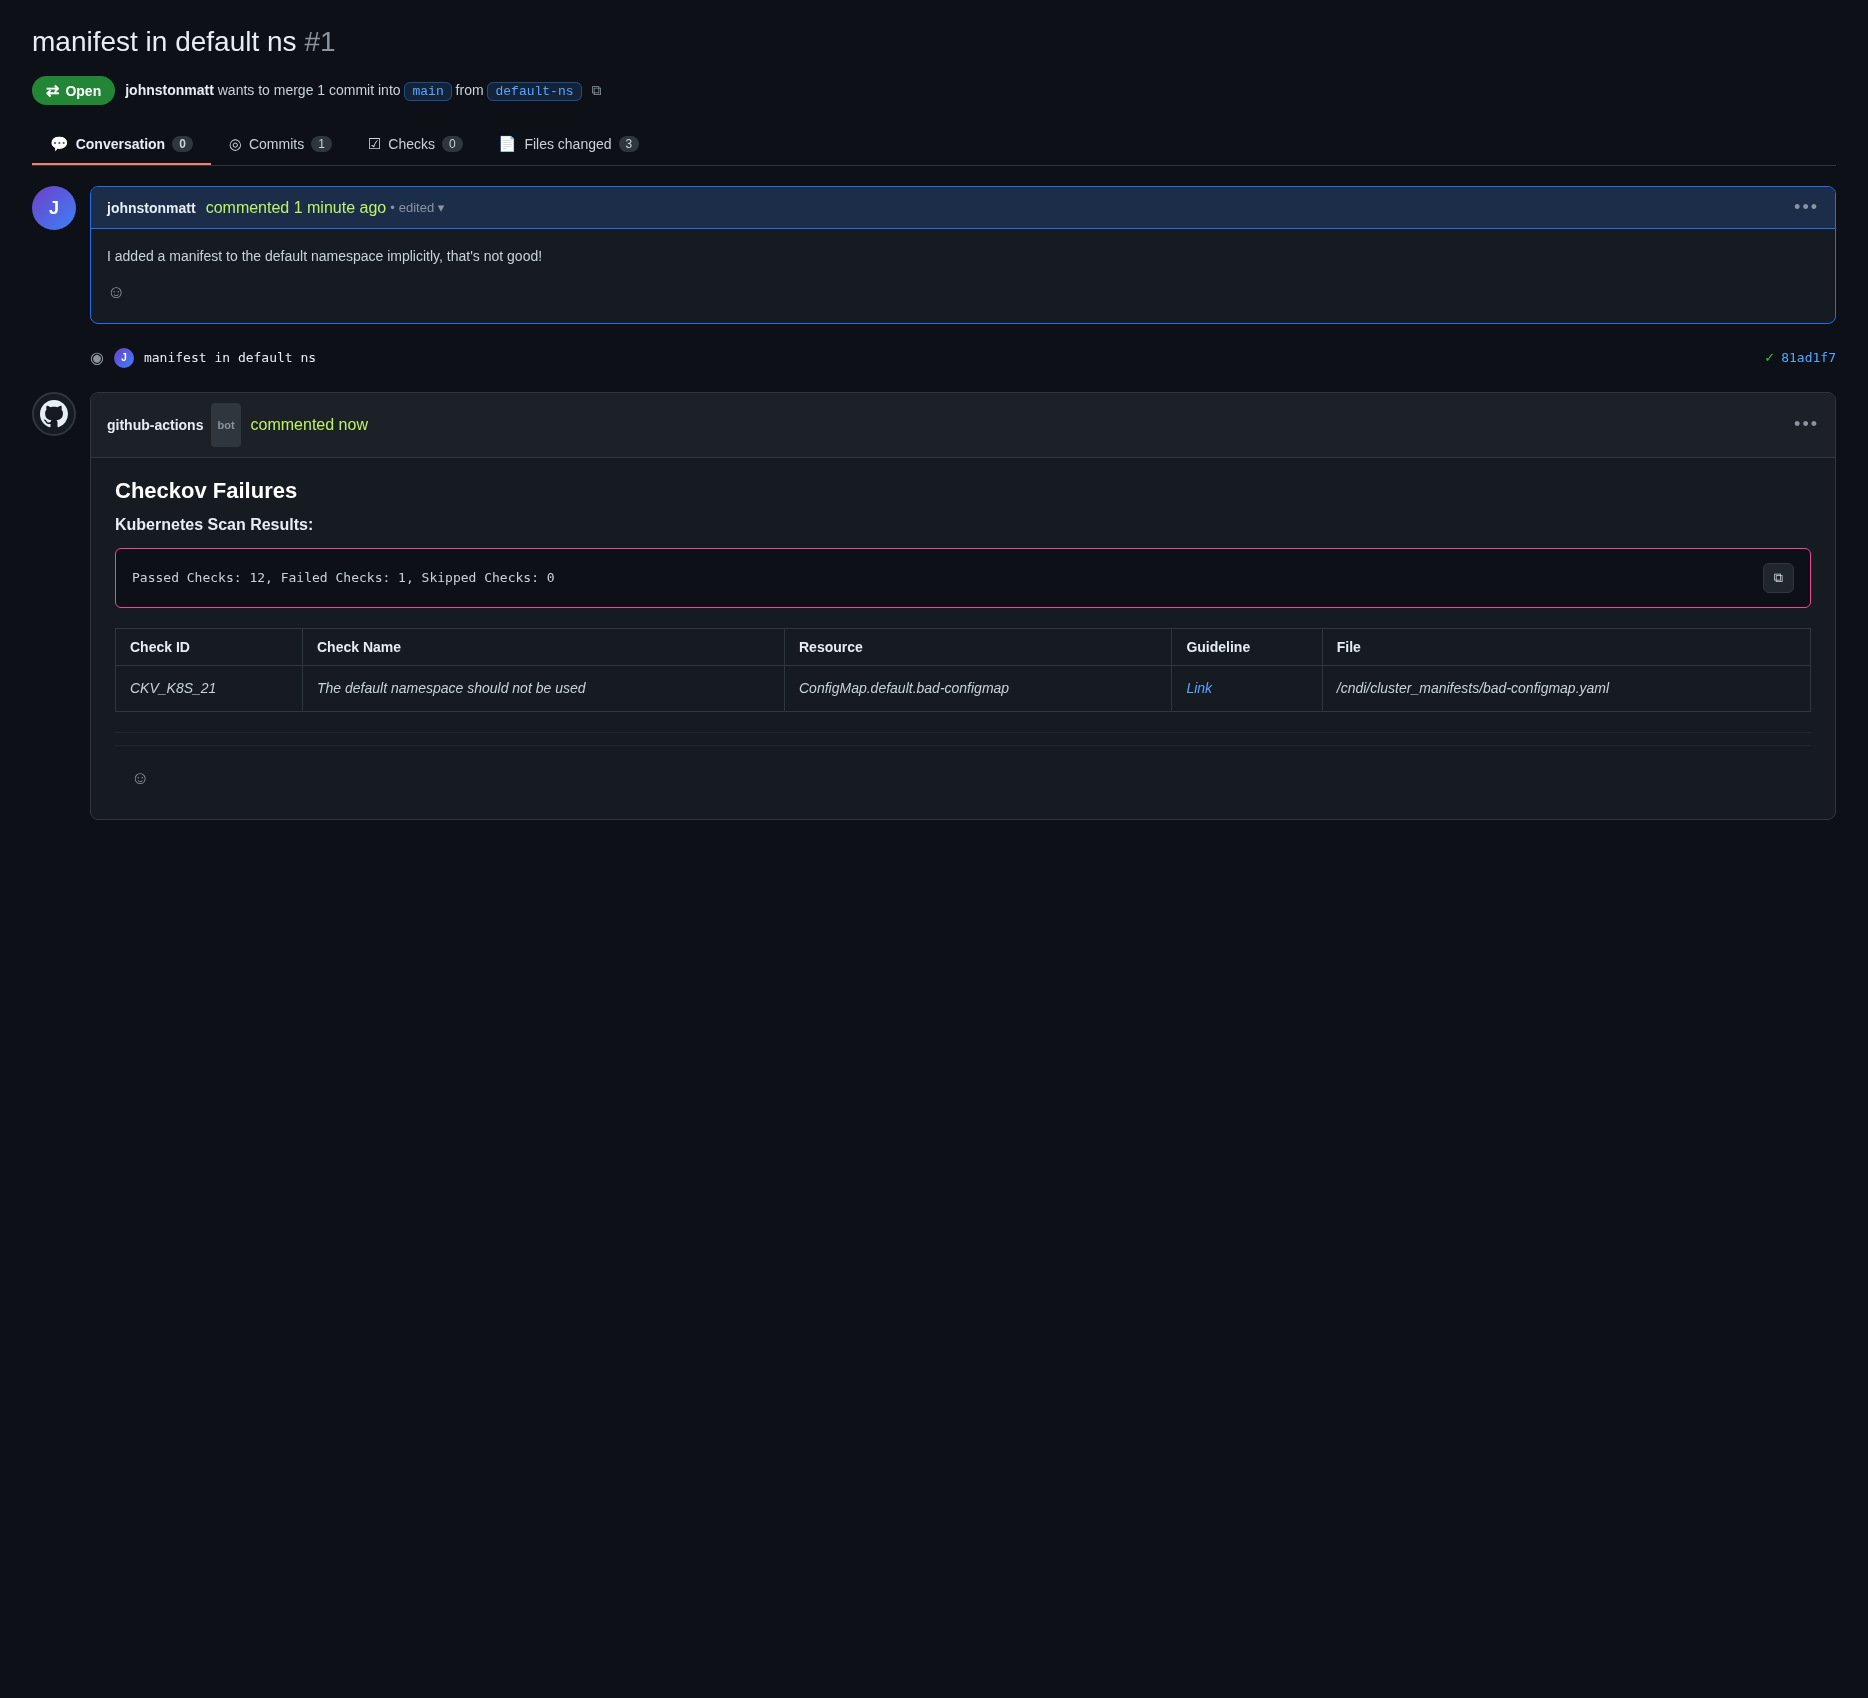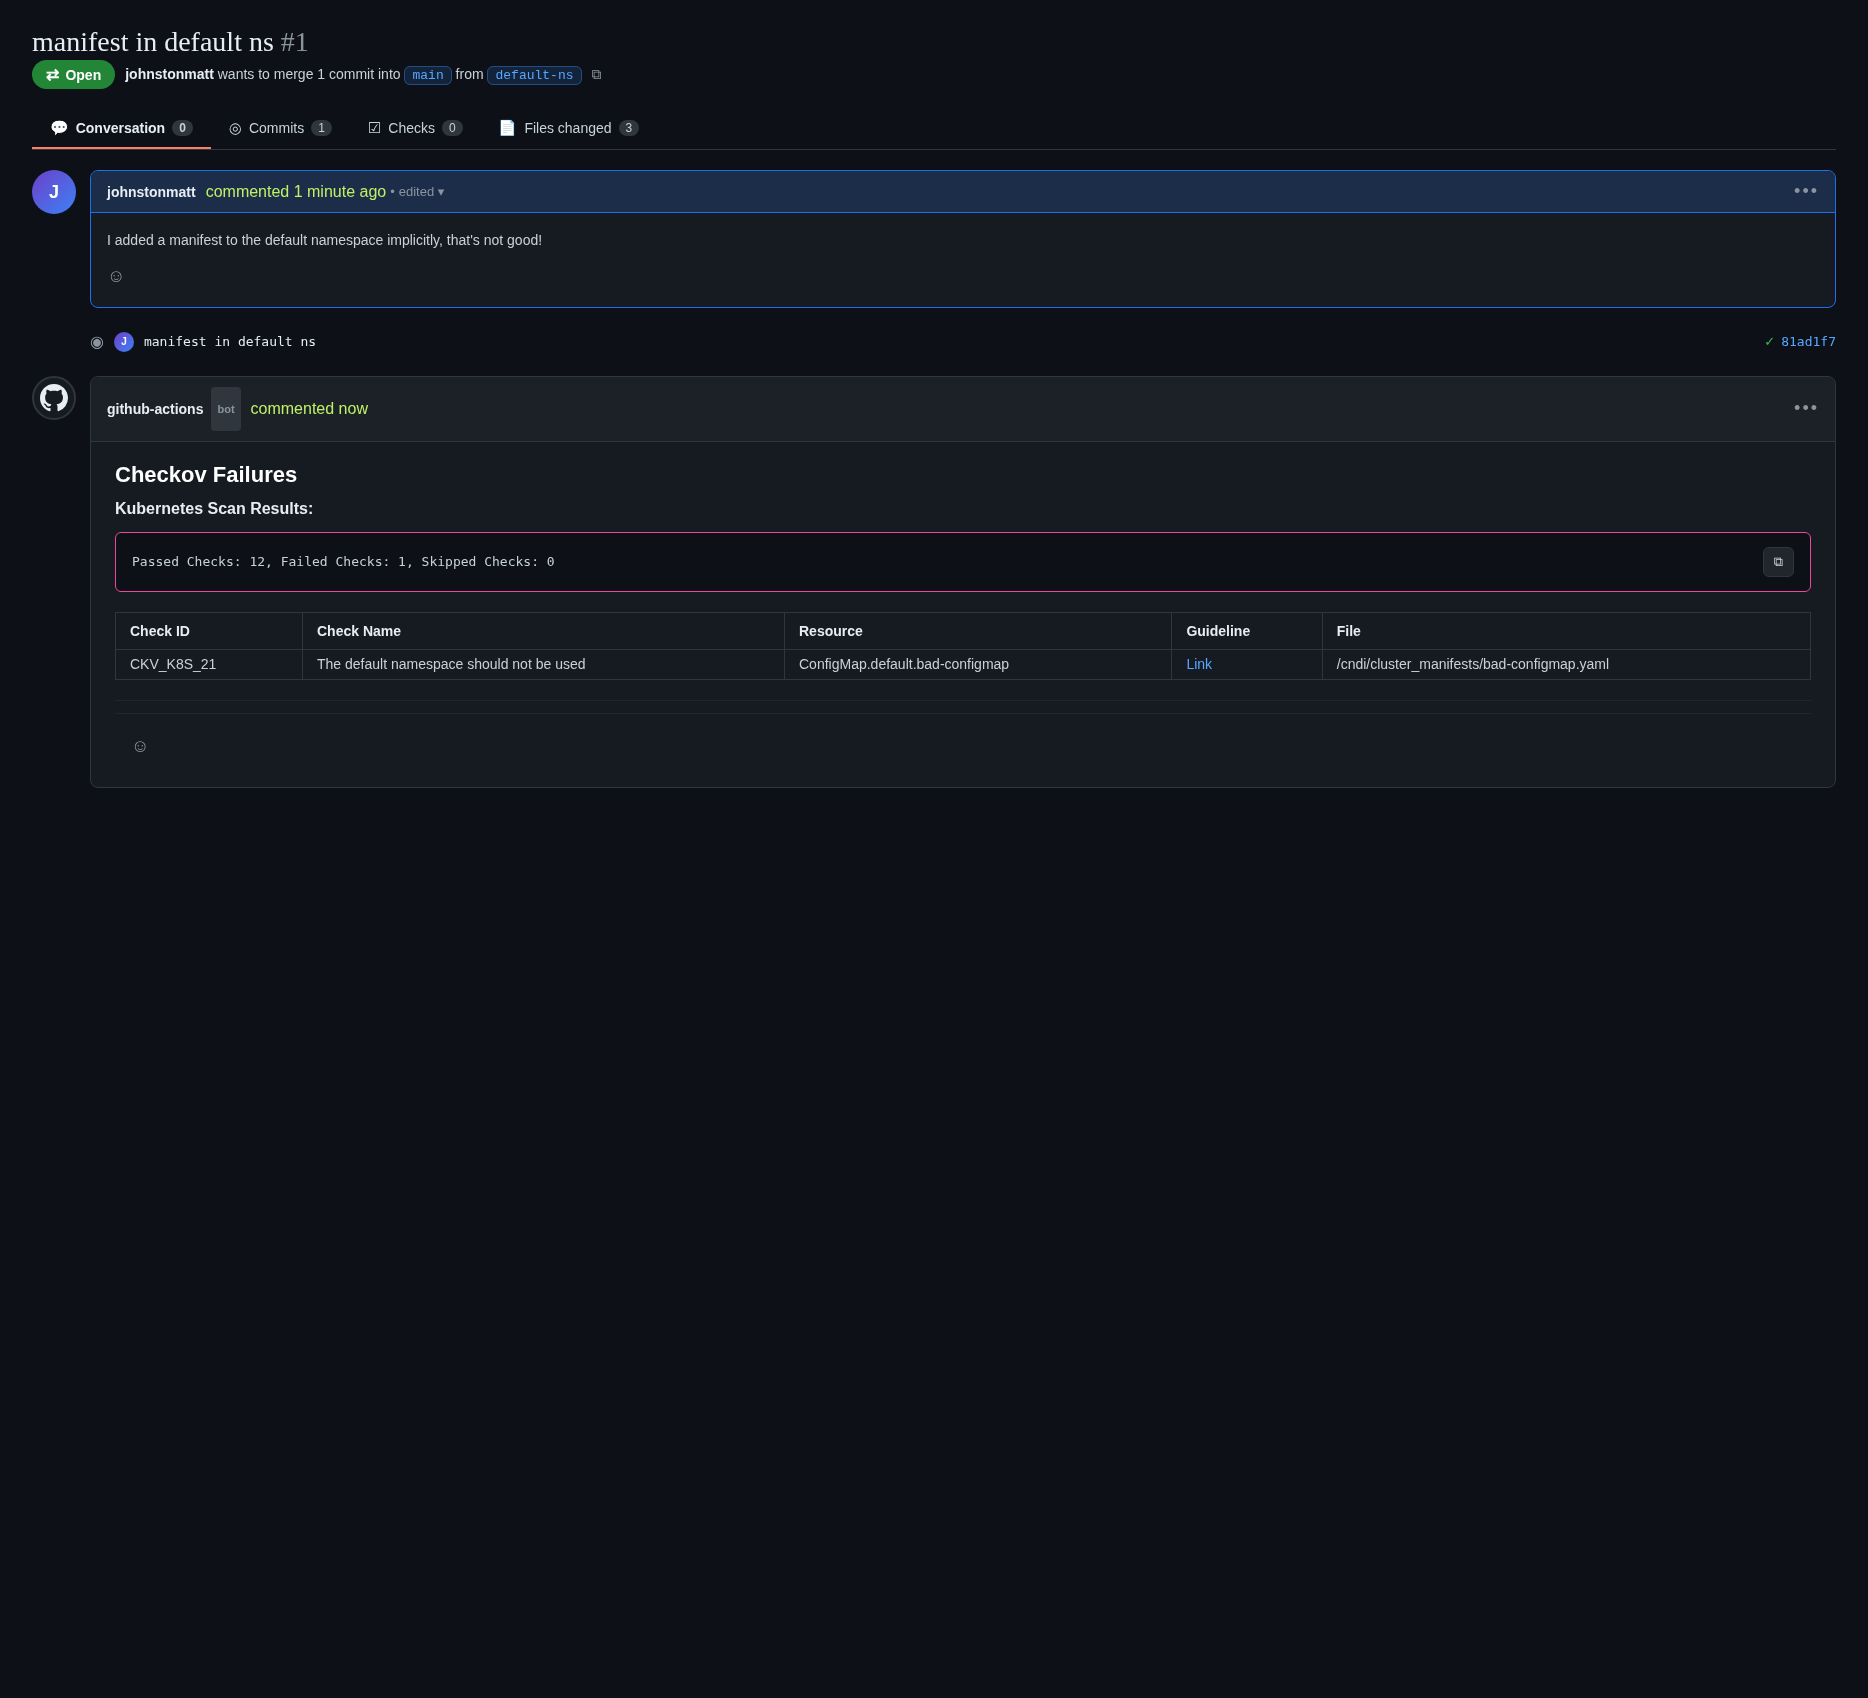--- a/index.html
+++ b/index.html
@@ -10,23 +10,22 @@
       font-size: 14px;
       min-height: 1698px;
       padding: 24px 32px;
     }
 
     
     .pr-title {
       font-size: 28px;
       font-weight: 400;
       color: #e6edf3;
-      margin-bottom: 0;
+      margin-bottom: 16px;
       line-height: 1.3;
-      font-family: Liberation Serif, serif;
     }
     .pr-title .pr-number {
       color: #8b949e;
       font-weight: 300;
     }
 
     .pr-meta {
       display: flex;
       align-items: center;
       gap: 10px;
@@ -303,23 +302,24 @@
     .checks-table th {
       border: 1px solid #30363d;
       padding: 10px 14px;
       text-align: left;
       font-weight: 700;
       color: #e6edf3;
       background-color: #161b22;
     }
     .checks-table td {
       border: 1px solid #30363d;
-      padding: 4px 14px;
+      padding: 12px 14px;
       vertical-align: top;
       line-height: 1.5;
+      font-style: italic;
     }
     .checks-table a {
       color: #58a6ff;
       text-decoration: none;
     }
 
     
     .separator {
       height: 1px;
       background-color: #21262d;

